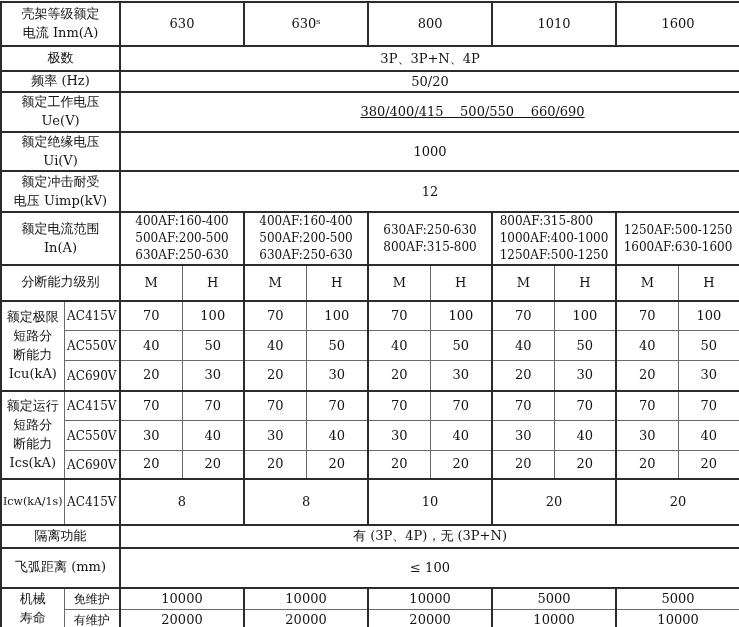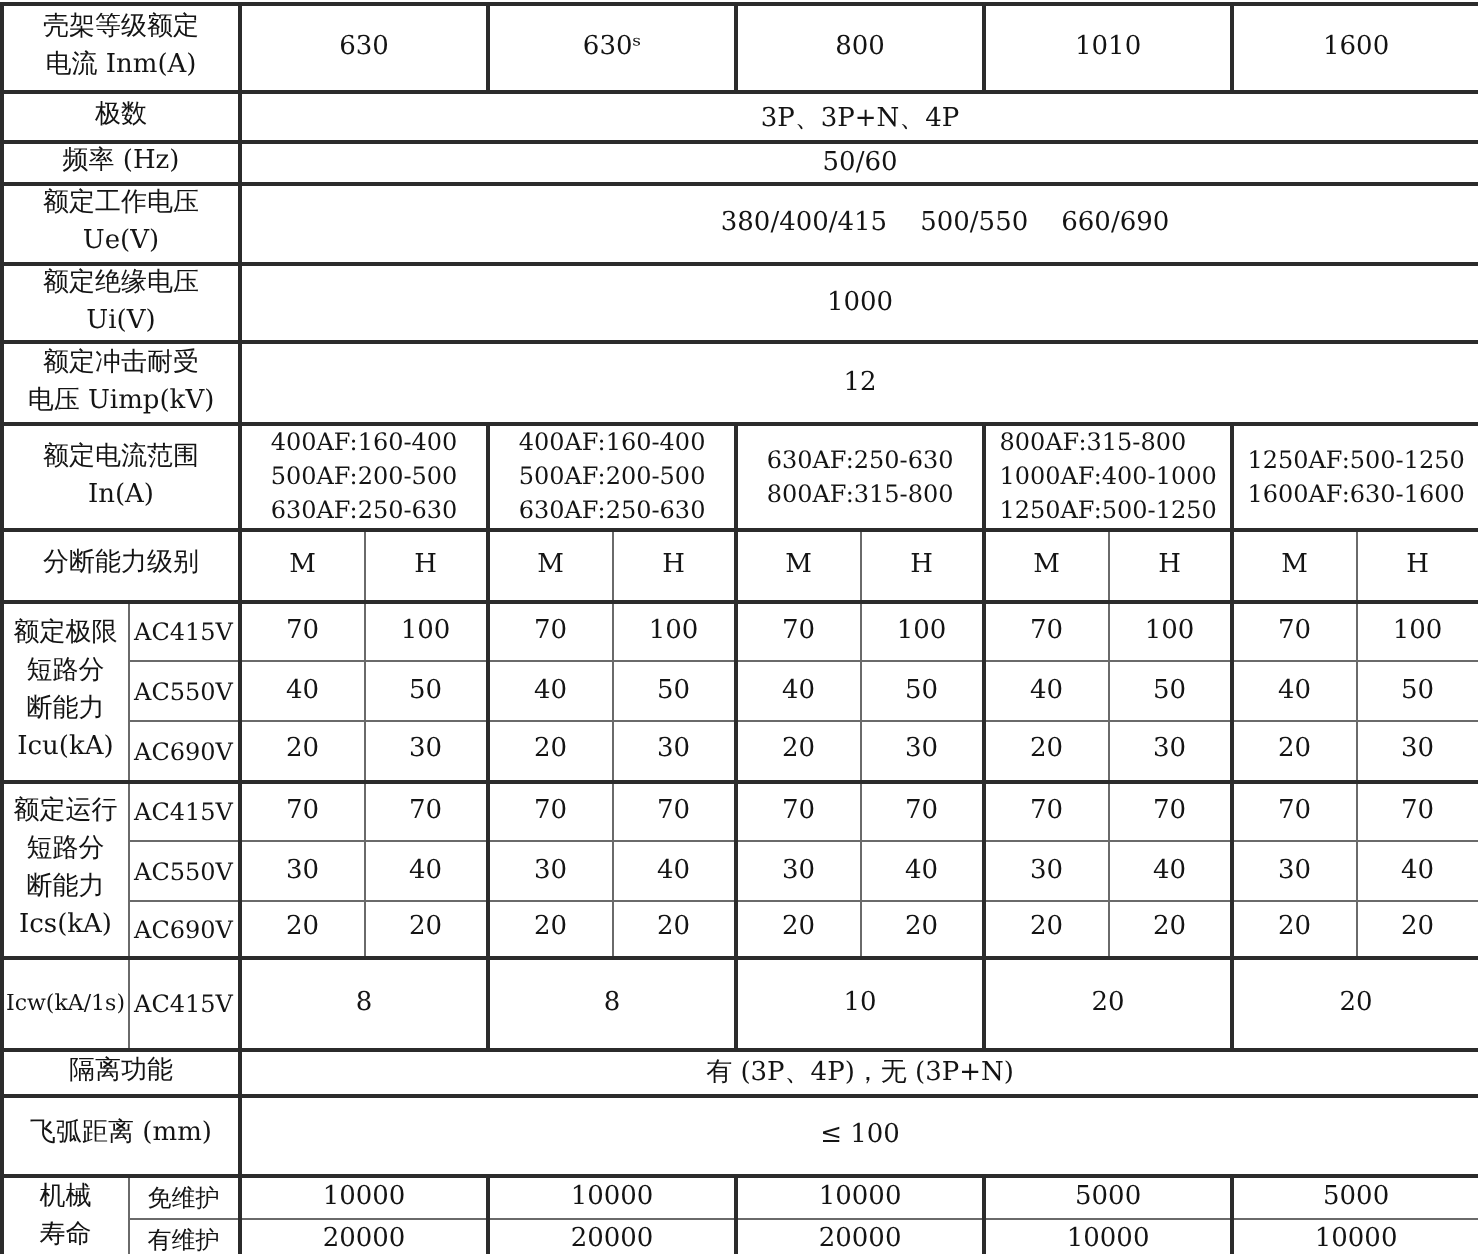--- a/index.html
+++ b/index.html
@@ -17,21 +17,21 @@
   td {
     border:1px solid #6a6a6a; text-align:center; vertical-align:middle;
     padding:0 1px; overflow:hidden;
   }
   td.b2 { border-left-width:2px; border-left-color:#2b2b2b; }
   tr.sec > td { border-top-width:2px; border-top-color:#2b2b2b; }
   .lbl { white-space:pre-line; line-height:1.45;text-align:center; }
   .sub { font-size:12px; }
   .cv  { display:inline-block; white-space:pre-line; text-align:left; line-height:1.4; }
   tr.in-row { font-size:12px; }
-  .pre { white-space:pre; }
+  .pre { white-space:pre;text-decoration:underline; }
   .shift { padding-left:86px; }
 </style>
 </head>
 <body>
 
 <div class="wrap">
 
 
   <table class="spec">
     <colgroup>
@@ -60,21 +60,21 @@
           <td colspan="2" class="b2"><div class="cv">1600</div></td>
         </tr>
 
       <tr class="sec" style="height:25px">
         <td colspan="2" class="lbl">极数</td>
         <td colspan="10" class="b2">3P、3P+N、4P</td>
       </tr>
 
       <tr class="sec" style="height:21px">
         <td colspan="2" class="lbl">频率 (Hz)</td>
-        <td colspan="10" class="b2">50/60</td>
+        <td colspan="10" class="b2">50/20</td>
       </tr>
 
       <tr class="sec" style="height:38px">
         <td colspan="2" class="lbl">额定工作电压
 Ue(V)</td>
         <td colspan="10" class="b2 pre shift">380/400/415    500/550    660/690</td>
       </tr>
 
       <tr class="sec" style="height:37px">
         <td colspan="2" class="lbl">额定绝缘电压

